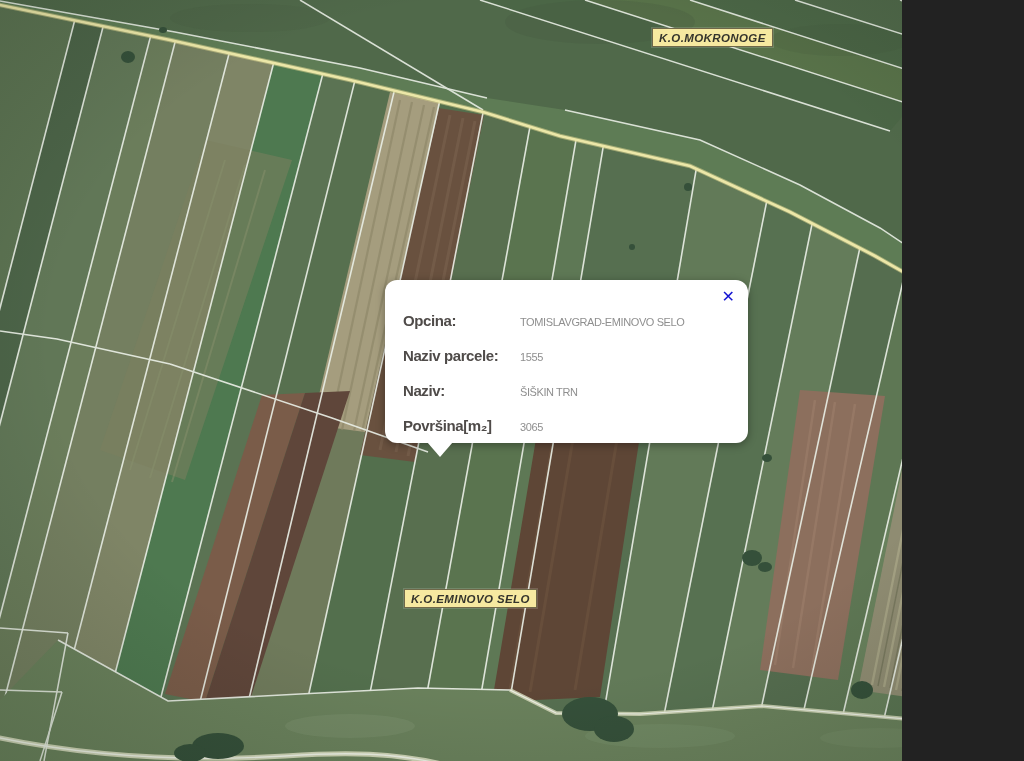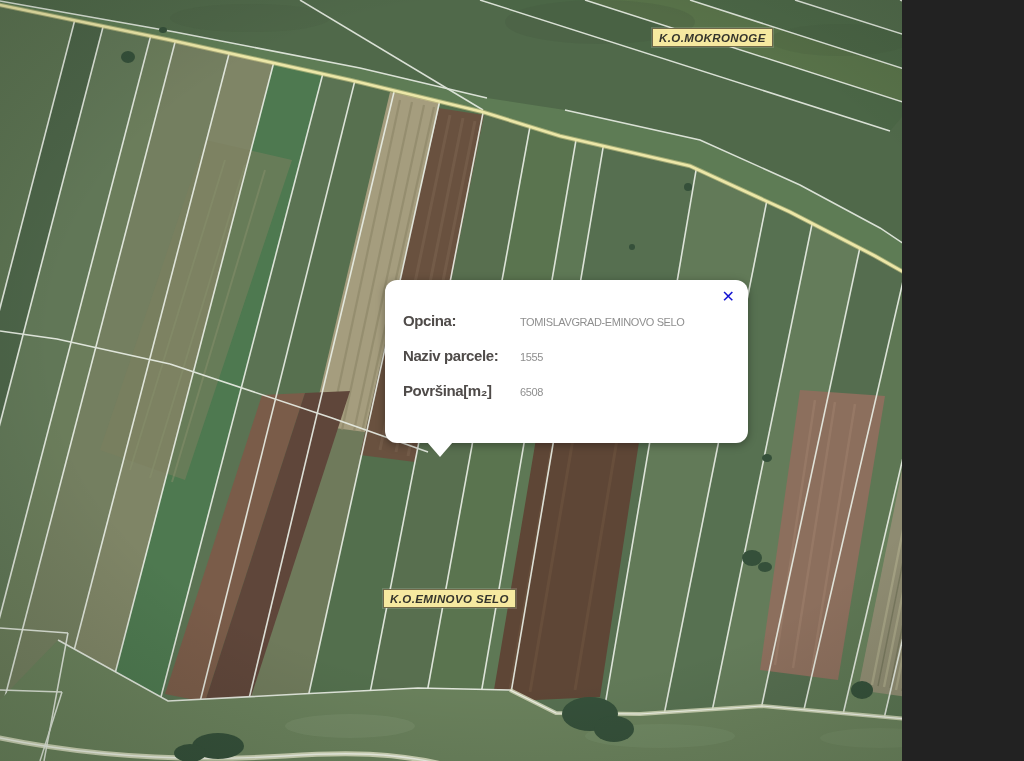--- a/index.html
+++ b/index.html
@@ -15,21 +15,21 @@
     color:#34342c;
     font-size:11.5px;
     font-weight:bold;
     font-style:italic;
     letter-spacing:.4px;
     padding:3px 6px 2px 6px;
     white-space:nowrap;
     box-shadow:0 0 0 1px rgba(255,255,255,.15);
   }
   .region-label.mokronoge{left:652px;top:28px;}
-  .region-label.eminovo{left:383px;top:589px;}
+  .region-label.eminovo{left:404px;top:589px;}
 
   
   .popup{
     position:absolute;left:385px;top:280px;width:363px;height:163px;
     background:#ffffff;border-radius:12px;
     box-shadow:0 2px 8px rgba(0,0,0,.35);
   }
   .popup .tail{
     position:absolute;left:42px;bottom:-14px;width:0;height:0;
     border-left:13px solid transparent;border-right:13px solid transparent;
@@ -233,20 +233,24 @@
     <div class="rows">
       <div class="row">
         <div class="lbl">Opcina:</div>
         <div class="val">TOMISLAVGRAD-EMINOVO SELO</div>
       </div>
       <div class="row">
         <div class="lbl">Naziv parcele:</div>
         <div class="val">1555</div>
       </div>
       <div class="row">
+        <div class="lbl">Naziv:</div>
+        <div class="val">ŠIŠKIN TRN</div>
+      </div>
+      <div class="row">
         <div class="lbl">Površina[m₂]</div>
-        <div class="val">6508</div>
+        <div class="val">3065</div>
       </div>
     </div>
     <div class="tail"></div>
   </div>
 
 </div>
 
 </body></html>

